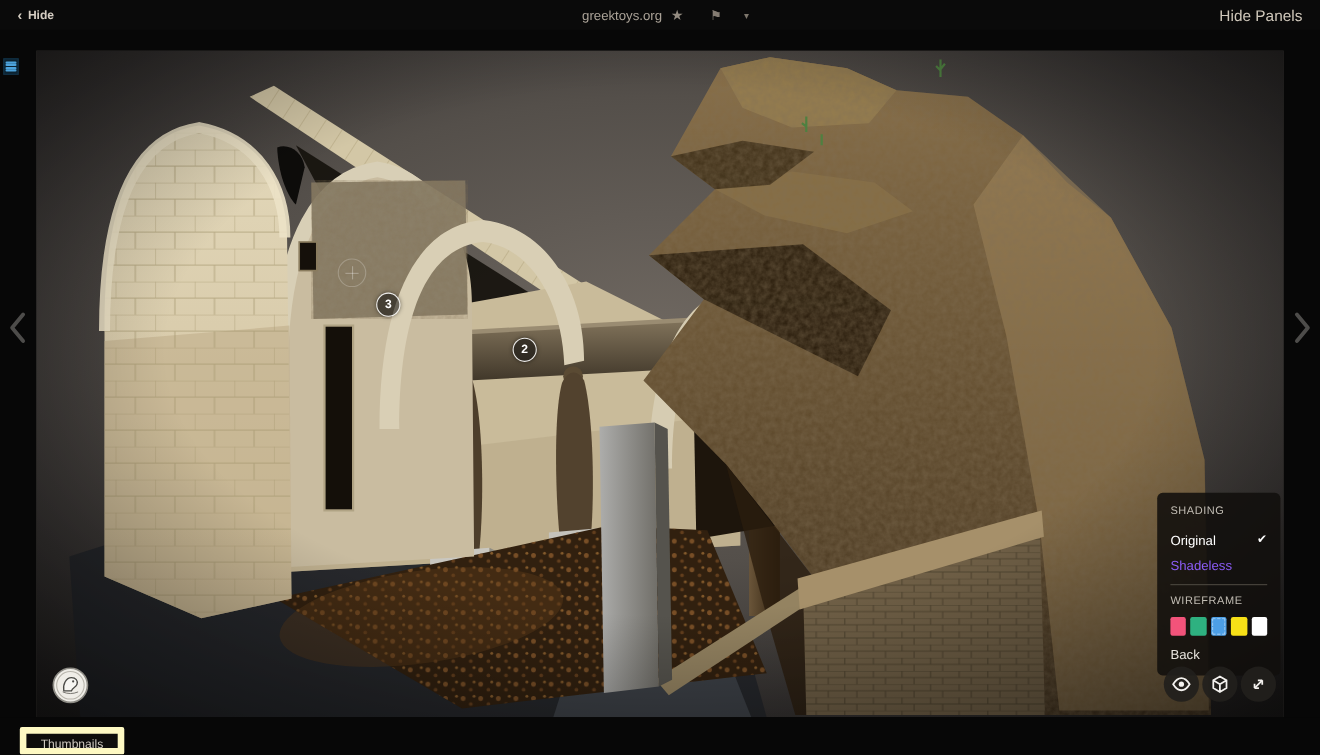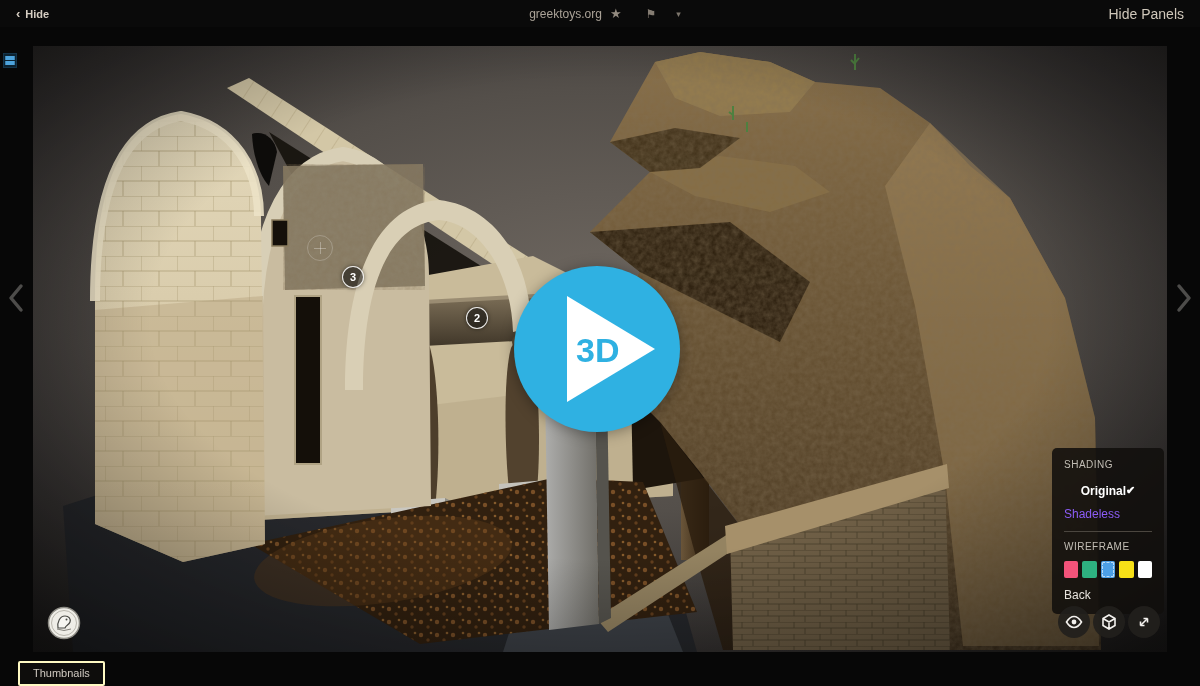--- a/index.html
+++ b/index.html
@@ -53,38 +53,38 @@
   
   .author-logo { position:absolute; left:14px; top:560px; width:34px; height:34px; border-radius:50%;
                  cursor:pointer; }
 
   
   .settings { position:absolute; left:1019px; top:402px; width:112px; background:rgba(17,15,13,.88);
               border-radius:5px; padding:11px 12px 10px 12px; color:#e8e4de; }
   .settings .sec-title { font-size:10px; color:#c3beb5; letter-spacing:.5px; margin-bottom:9px; }
   .settings .opt { display:flex; align-items:center; justify-content:space-between; font-size:12px;
                    height:23px; cursor:pointer; color:#8b5cf6; }
-  .settings .opt.sel { font-weight:bold; color:#ffffff;justify-content:center; }
+  .settings .opt.sel { font-weight:normal; color:#ffffff; }
   .settings .opt .chk { font-size:11px; color:#fff; }
   .settings hr { border:none; border-top:1px solid #4b463f; margin:6px 0 9px 0; }
   .swatch-row { display:flex; gap:4px; margin:2px 0 8px 0; }
   .swatch { width:17px; height:17px; border-radius:2px; cursor:pointer; }
   .swatch.selected { outline:1.5px dashed rgba(200,225,250,.9); outline-offset:-2px; }
   .none-opt { font-size:12px; height:18px; display:flex; align-items:center; cursor:pointer; }
 
   
   .vbtns { position:absolute; left:1025px; top:560px; display:flex; gap:3px; }
   .vbtn { width:32px; height:32px; border-radius:50%; background:rgba(34,31,28,.92); display:flex;
           align-items:center; justify-content:center; cursor:pointer; }
   .vbtn svg { stroke:#f3f1ee; fill:none; stroke-width:1.6; }
 
   
   .bottombar { position:absolute; left:0; top:652px; width:1200px; height:34px; background:#070707; }
   .thumb-tab { position:absolute; left:18px; top:9px; height:25px; padding:0 13px; line-height:21px;
-               border:2px solid #fef9c3; border-radius:2px; background:#0e0d0c; color:#cfc9c0;
+               border:6px solid #fef9c3; border-radius:2px; background:#0e0d0c; color:#cfc9c0;
                font-size:11px; cursor:pointer; }
 </style>
 </head>
 <body>
 
 <div class="stage">
 
   <div class="topbar">
     <div class="title-group">
       <span class="model-title">greektoys.org</span>
@@ -296,26 +296,20 @@
       <i class="h"></i>
         <i class="v"></i>
     </div>
     <div class="annot annot-solid" style="left:309px; top:220px;">
       <span>3</span>
     </div>
     <div class="annot annot-solid" style="left:433px; top:261px;">
       <span>2</span>
     </div>
 
-    <div class="play-btn" style="background: rgb(47, 177, 226);">
-      <svg width="166" height="166" viewBox="0 0 166 166">
-        <polygon points="53,30 53,136 141,83" fill="#ffffff"></polygon>
-        <text x="62" y="96" font-family="Liberation Sans, sans-serif" font-size="34" font-weight="bold" fill="#2fb1e2">3D</text>
-      </svg>
-    </div>
 
     <div class="author-logo">
       <svg width="34" height="34" viewBox="0 0 34 34">
         <circle cx="17" cy="17" r="15.5" fill="#efede7" stroke="#8d8b84" stroke-width="1.5"></circle>
         <circle cx="17" cy="17" r="12.5" fill="none" stroke="#b9b6ad" stroke-width="1"></circle>
         <path d="M11,22 C10,16 13,10 18,10 C22,10 24,13 23,16 C22,19 19,19 18,22 Z" fill="#f7f6f2" stroke="#4a4a46" stroke-width="1.2"></path>
         <circle cx="19.5" cy="13.5" r="1" fill="#4a4a46"></circle>
         <path d="M10,23 Q17,26 24,23" stroke="#6a6862" stroke-width="0.8" fill="none"></path>
       </svg>
     </div>

